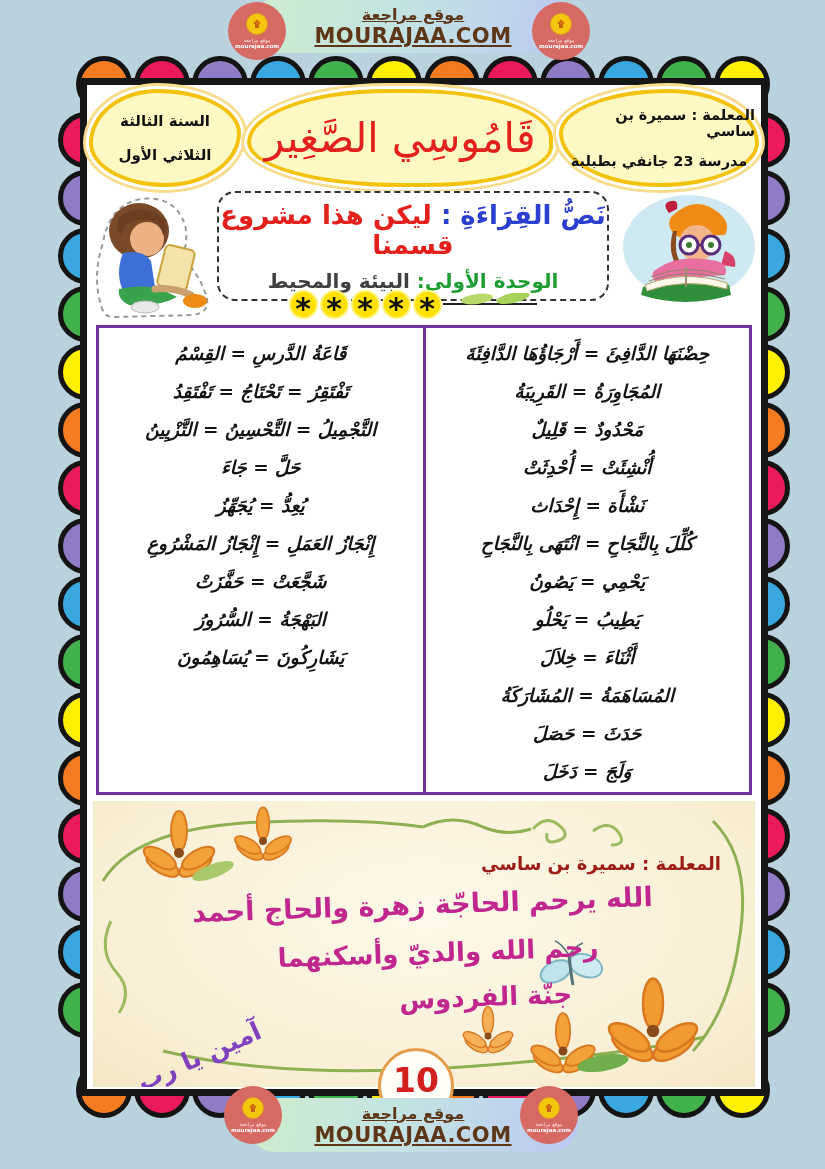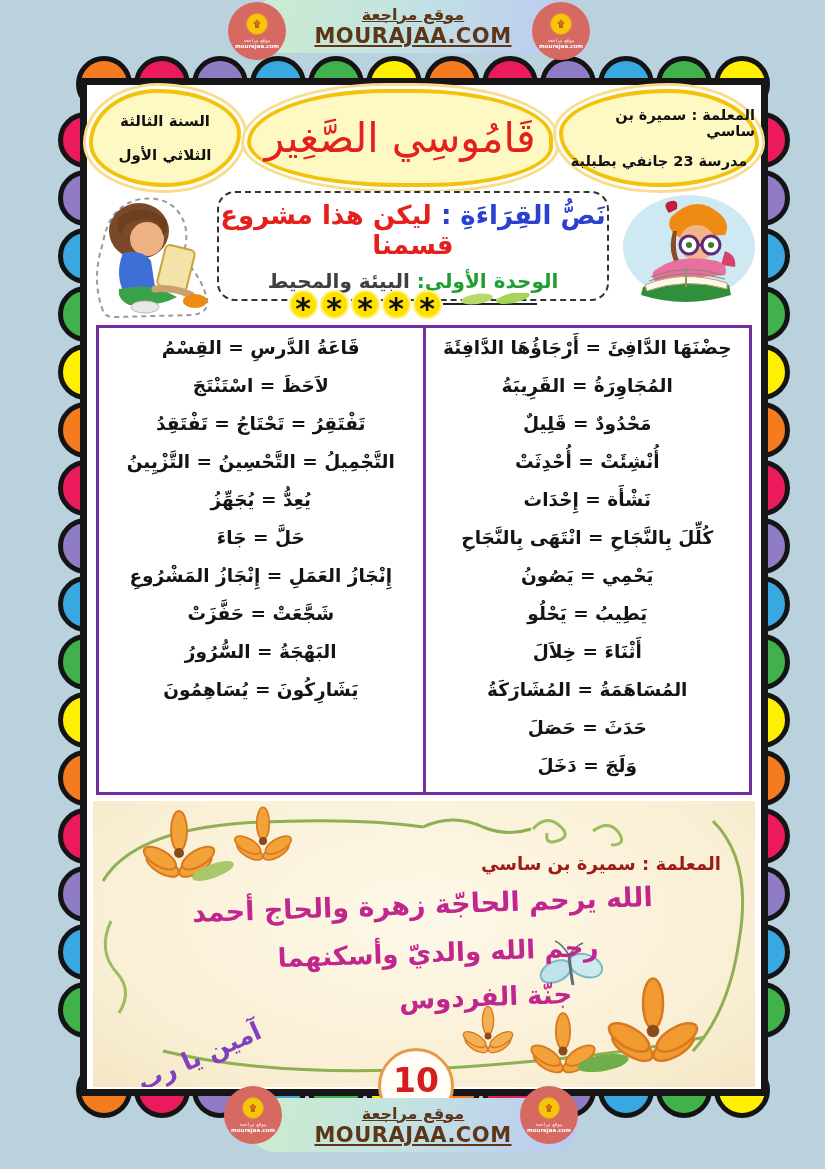--- a/index.html
+++ b/index.html
@@ -52,21 +52,21 @@
   .lesson-line2 .ttl{color:#404040;}
   .girl-wrap{width:146px;position:relative;}
   .stars-row{position:absolute;left:0;right:0;top:98px;height:30px;
     display:flex;justify-content:center;align-items:center;z-index:3;}
   .star{width:25px;height:25px;border-radius:50%;background:#ffe000;margin:0 3px;
     box-shadow:0 0 0 2px #fff27a;color:#111;font-size:30px;line-height:34px;
     text-align:center;font-weight:bold;overflow:hidden;}
   
   .vocab-box{position:absolute;top:240px;left:9px;right:9px;height:470px;
     border:3px solid #7030a0;box-sizing:border-box;display:flex;direction:rtl;background:#fff;}
-  .vocab-col{flex:1;padding-top:1px;}
+  .vocab-col{flex:1;padding-top:7px;font-style:italic;}
   .vocab-col:first-child{border-left:3px solid #7030a0;}
   .vocab-row{direction:rtl;text-align:center;font-size:18.5px;font-weight:bold;
     color:#141414;line-height:38px;white-space:nowrap;}
   
   .footer-art{position:absolute;top:716px;left:6px;right:6px;height:286px;
     background:radial-gradient(ellipse at 50% 40%,#fdf8e8 0%,#f9efd4 70%,#f3e6c4 100%);
     overflow:hidden;}
   .footer-teacher{position:absolute;top:52px;right:34px;font-size:18px;font-weight:bold;
     color:#9c1b14;direction:rtl;z-index:2;}
   .prayer{position:absolute;top:88px;left:0;right:0;text-align:center;
@@ -233,25 +233,24 @@
         <div class="vocab-row">كُلِّلَ بِالنَّجَاحِ = انْتَهَى  بِالنَّجَاحِ</div>
         <div class="vocab-row">يَحْمِي = يَصُونُ</div>
         <div class="vocab-row">يَطِيبُ = يَحْلُو</div>
         <div class="vocab-row">أَثْنَاءَ = خِلاَلَ</div>
         <div class="vocab-row">المُسَاهَمَةُ = المُشَارَكَةُ</div>
         <div class="vocab-row">حَدَثَ = حَصَلَ</div>
         <div class="vocab-row">وَلَجَ = دَخَلَ</div>
       </div>
     <div class="vocab-col">
         <div class="vocab-row">قَاعَةُ الدَّرسِ = القِسْمُ</div>
-        <div class="vocab-row">لاَحَظَ = اسْتَنْتَجَ</div>
         <div class="vocab-row">تَفْتَقِرُ = تَحْتَاجُ = تَفْتَقِدُ</div>
         <div class="vocab-row">التَّجْمِيلُ = التَّحْسِينُ = التَّزْيِينُ</div>
+        <div class="vocab-row">حَلَّ = جَاءَ</div>
         <div class="vocab-row">يُعِدُّ = يُجَهِّزُ</div>
-        <div class="vocab-row">حَلَّ = جَاءَ</div>
         <div class="vocab-row">إِنْجَازُ العَمَلِ =  إِنْجَازُ المَشْرُوعِ</div>
         <div class="vocab-row">شَجَّعَتْ = حَفَّزَتْ</div>
         <div class="vocab-row">البَهْجَةُ = السُّرُورُ</div>
         <div class="vocab-row">يَشَارِكُونَ = يُسَاهِمُونَ</div>
       </div>
   </div>
 
   <div class="footer-art">
     <svg class="footer-svg" viewBox="0 0 662 286" width="100%" height="100%" preserveAspectRatio="none">
       <path d="M10 80 Q40 30 150 22 Q260 16 330 26" stroke="#8fb052" stroke-width="3" fill="none"></path>

